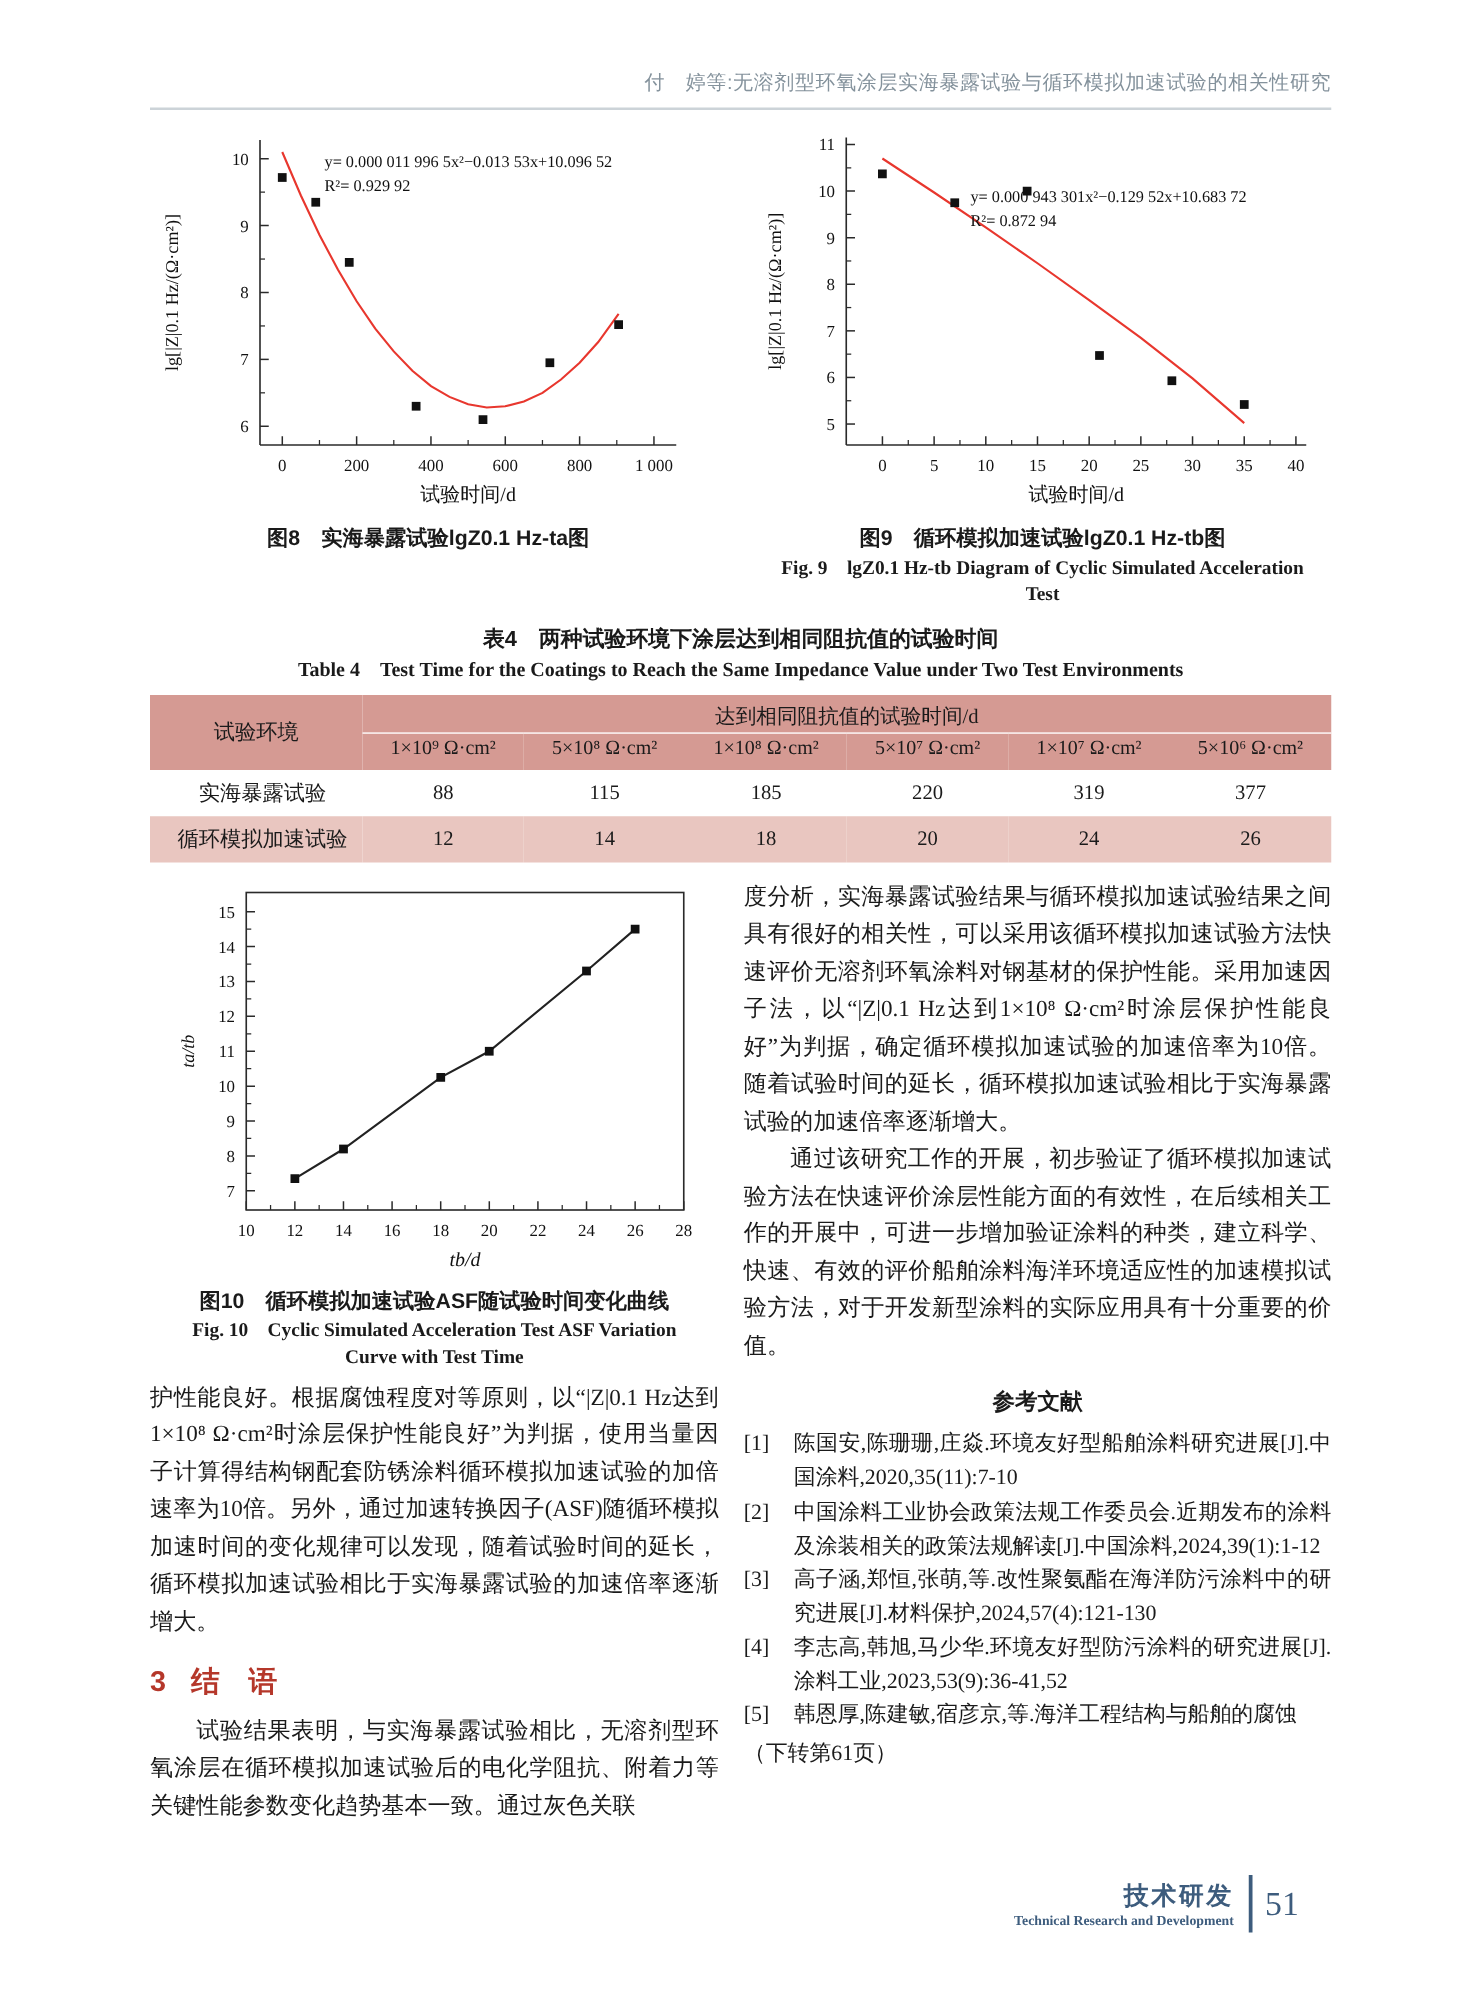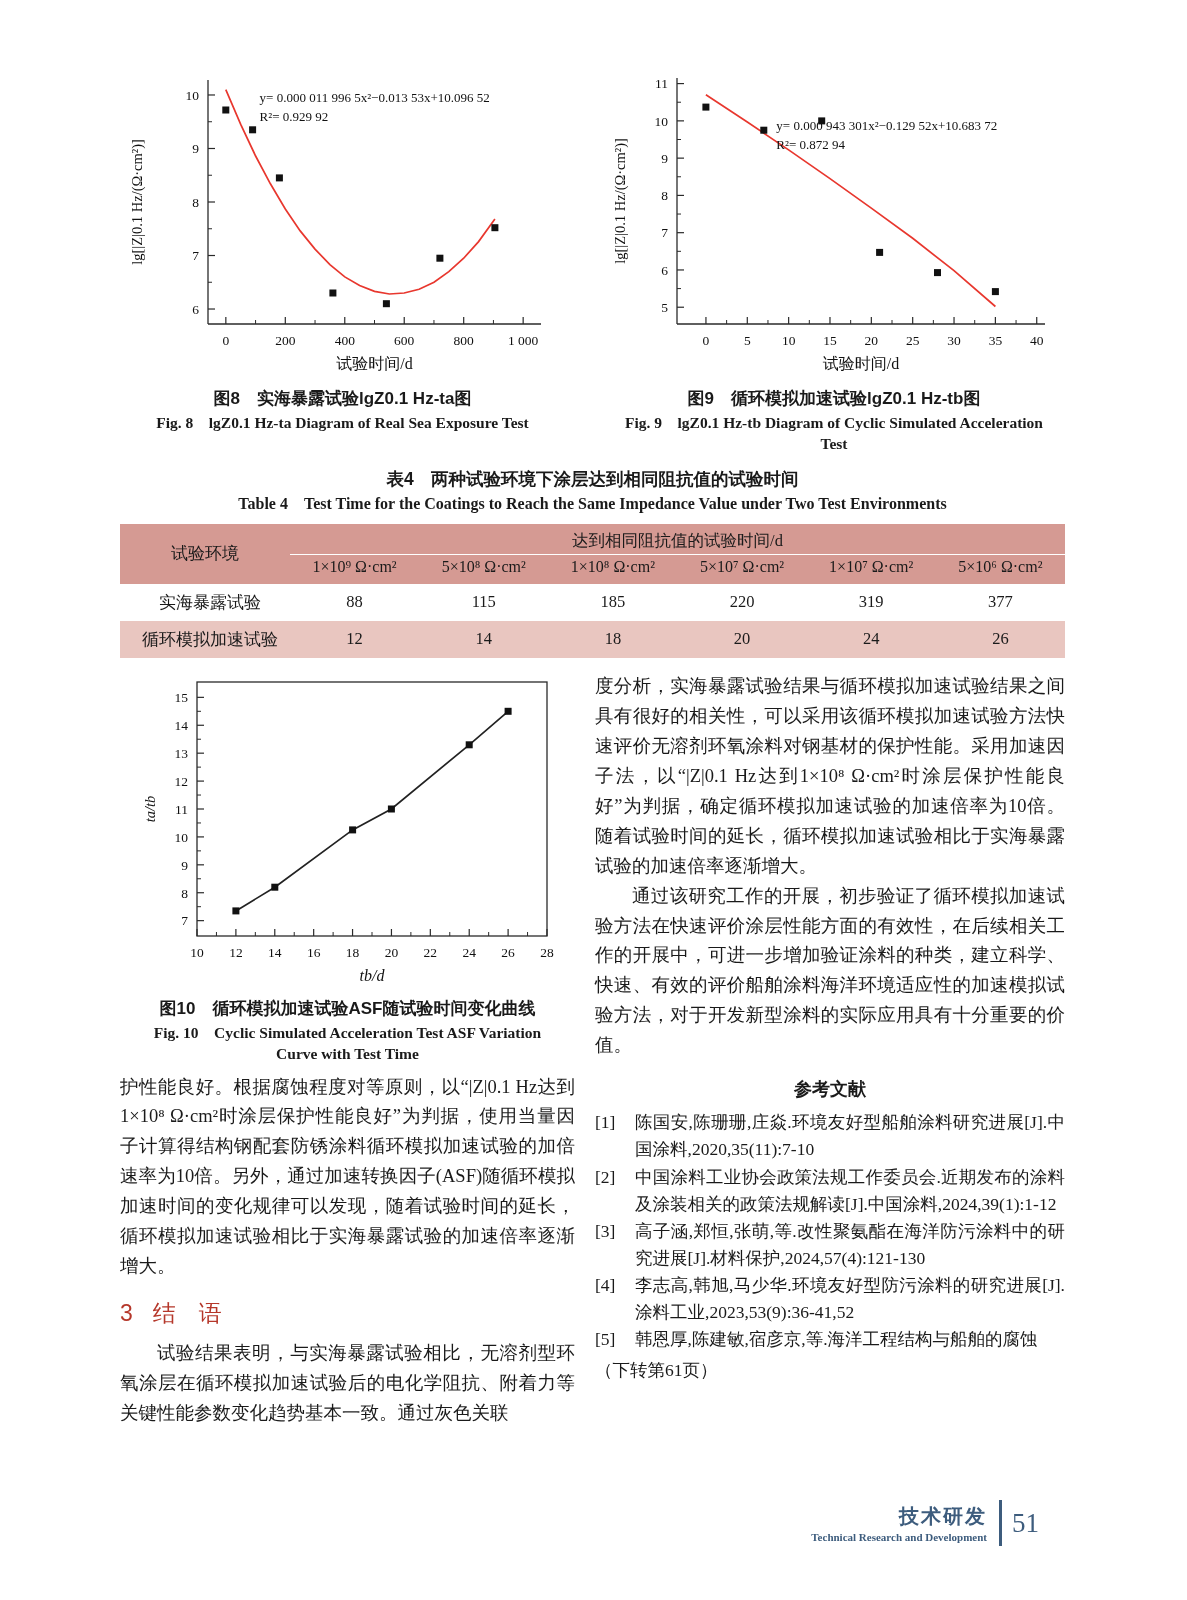--- a/index.html
+++ b/index.html
@@ -33,40 +33,41 @@
   table.t4 tbody th { text-align:center; padding:7px 0 7px 10px; font-size:17px; }
   table.t4 tbody td { text-align:center; padding:7px 0; }
   table.t4 tr.alt { background:var(--rowbg,#e9c6c0); }
   .cols { display:grid; grid-template-columns:455px 470px; column-gap:20px; margin-top:14px; }
   .fig-center { width:430px; margin:0 auto; }
   .body-p { margin:0; font-size:18.5px; line-height:1.62; text-align:justify; }
   .indent { text-indent:2em; }
   .mt8 { margin-top:8px; }
   .sec-head {
     color:var(--accent,#b5372a); font-family:"Liberation Sans",sans-serif;
-    font-size:23px; font-weight:400; margin:16px 0 10px;
+    font-size:23px; font-weight:700; margin:16px 0 10px;
   }
   .sec-no { margin-right:20px; }
   .refs-head { text-align:center; font-family:Liberation Sans, sans-serif; font-weight:700; font-size:18px; margin:16px 0 8px; }
   .ref-row { display:flex; font-size:17.5px; line-height:1.55; text-align:justify; }
   .ref-no { flex:0 0 40px; }
   .ref-text { flex:1; }
   .refs-cont { text-align:left; font-size:17.5px; margin-top:5px; }
   .footer { margin-top:auto; display:flex; justify-content:flex-end; align-items:center; padding:0 26px 34px 0; }
   .f-left { text-align:right; color:var(--blue,#3d5c7d); }
   .f-cn { font-family:"Liberation Sans",sans-serif; font-weight:700; font-size:20px; letter-spacing:2px; }
   .f-en { font-size:11px; font-weight:700; margin-top:1px;text-align:right; }
   .f-sep { width:3px; height:46px; background:var(--blue,#3d5c7d); margin:0 10px 0 12px; }
   .f-page { font-size:27px; color:var(--blue,#3d5c7d); }
 </style>
 </head>
 <body>
 
 <div class="page">
 
+  <div class="running-head">付　婷等:无溶剂型环氧涂层实海暴露试验与循环模拟加速试验的相关性研究</div>
 
   <div class="figrow">
     <figure>
       <svg id="chart-fig8" class="chart-svg" width="445" height="312" viewBox="0 0 445 312">
           <line x1="88" y1="8" x2="88" y2="252" stroke="#2a2a2a" stroke-width="1.3"></line>
           <line x1="88" y1="252" x2="421" y2="252" stroke="#2a2a2a" stroke-width="1.3"></line>
           <line x1="105.83928571428571" y1="252" x2="105.83928571428571" y2="245" stroke="#2a2a2a" stroke-width="1.2"></line>
           <text x="105.83928571428571" y="273" text-anchor="middle" font-size="13.5" fill="#111">0</text>
           <line x1="165.30357142857144" y1="252" x2="165.30357142857144" y2="245" stroke="#2a2a2a" stroke-width="1.2"></line>
           <text x="165.30357142857144" y="273" text-anchor="middle" font-size="13.5" fill="#111">200</text>
@@ -105,21 +106,20 @@
           <rect x="155.9" y="102.4" width="7" height="7" fill="#111"></rect>
           <rect x="209.4" y="217.5" width="7" height="7" fill="#111"></rect>
           <rect x="262.9" y="228.2" width="7" height="7" fill="#111"></rect>
           <rect x="316.4" y="182.7" width="7" height="7" fill="#111"></rect>
           <rect x="371.4" y="152.2" width="7" height="7" fill="#111"></rect>
           <text x="139.615" y="29.96" font-size="13" fill="#111">y= 0.000 011 996 5x²−0.013 53x+10.096 52</text>
           <text x="139.615" y="48.96" font-size="13" fill="#111">R²= 0.929 92</text>
         </svg>
       <figcaption>
         <div class="cap-cn">图8　实海暴露试验lgZ0.1 Hz-ta图</div>
-        <div class="cap-en">Fig. 8　lgZ0.1 Hz-ta Diagram of Real Sea Exposure Test</div>
       </figcaption>
     </figure>
     <figure>
       <svg id="chart-fig9" class="chart-svg" width="462" height="312" viewBox="0 0 462 312">
           <line x1="74" y1="6" x2="74" y2="252" stroke="#2a2a2a" stroke-width="1.3"></line>
           <line x1="74" y1="252" x2="442" y2="252" stroke="#2a2a2a" stroke-width="1.3"></line>
           <line x1="102.9438202247191" y1="252" x2="102.9438202247191" y2="245" stroke="#2a2a2a" stroke-width="1.2"></line>
           <text x="102.9438202247191" y="273" text-anchor="middle" font-size="13.5" fill="#111">0</text>
           <line x1="144.29213483146066" y1="252" x2="144.29213483146066" y2="245" stroke="#2a2a2a" stroke-width="1.2"></line>
           <text x="144.29213483146066" y="273" text-anchor="middle" font-size="13.5" fill="#111">5</text>

